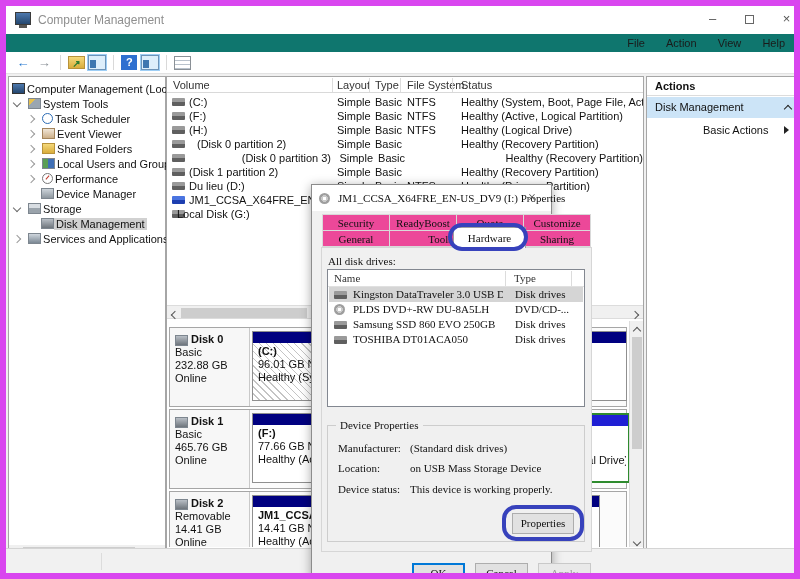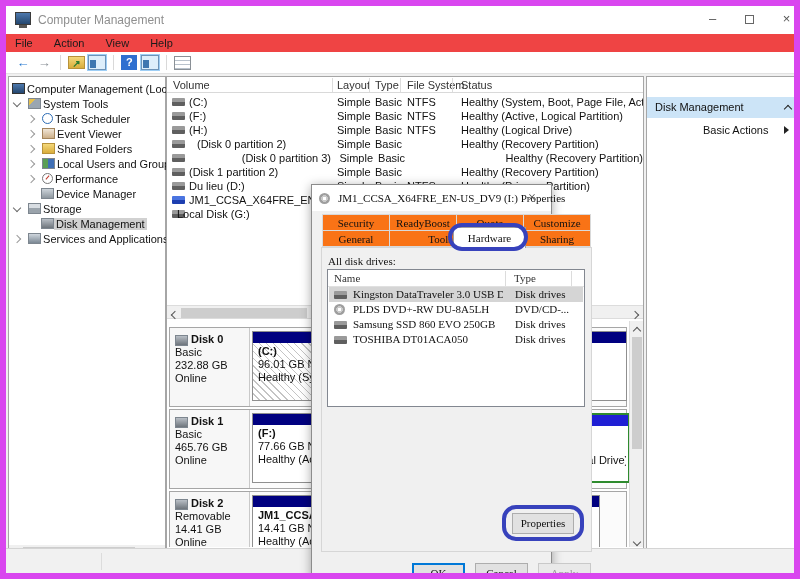--- a/index.html
+++ b/index.html
@@ -9,21 +9,21 @@
   .abs{position:absolute;}
   .nowrap{white-space:nowrap;overflow:hidden;}
 
   
   .titlebar{position:absolute;left:0;top:0;right:0;height:28px;background:#fff;}
   .apptitle{position:absolute;left:32px;top:0;line-height:28px;color:#8f8f8f;font-size:12px;}
   .appicon{position:absolute;left:9px;top:6px;width:16px;height:13px;background:linear-gradient(#4d78ad,#24476f);border:1px solid #3a3a3a;}
   .appicon:after{content:"";position:absolute;left:3px;bottom:-4px;width:8px;height:3px;background:#555;}
   .wbtn{position:absolute;top:0;width:37px;height:28px;text-align:center;line-height:26px;color:#555;font-size:13px;}
   .maxbox{display:inline-block;width:9px;height:9px;border:1px solid #666;vertical-align:middle;}
-  .menubar{position:absolute;left:0;top:28px;right:0;height:18px;background:#ef4444;}
+  .menubar{position:absolute;left:0;top:28px;right:0;height:18px;background:#0f766e;text-align:right;}
   .menuitem{display:inline-block;padding:0 9px;line-height:18px;color:#1a1a1a;}
   .toolbar{position:absolute;left:0;top:46px;right:0;height:22px;background:#fff;border-bottom:1px solid #e2e2e2;}
   .tbi{display:inline-block;vertical-align:top;margin-top:2px;height:17px;line-height:17px;text-align:center;}
   .tb-back{width:18px;color:#2577cf;font-weight:bold;font-size:13px;}
   .tb-back:before{content:"\2190";}
   .tb-fwd{width:18px;color:#8a9096;font-weight:bold;font-size:13px;}
   .tb-fwd:before{content:"\2192";}
   .tbsep{display:inline-block;width:1px;height:15px;background:#d9d9d9;margin:3px 4px 0 4px;vertical-align:top;}
   .tb-folder{width:17px;height:13px;margin-top:4px;background:linear-gradient(#f4d87a,#d9ad3c);border:1px solid #b8923a;position:relative;}
   .tb-folder:before{content:"\2197";position:absolute;left:3px;top:-2px;color:#2e7d32;font-size:10px;font-weight:bold;}
@@ -93,21 +93,21 @@
   
   .statusbar{position:absolute;left:0;right:0;bottom:0;height:25px;background:#f1f1f1;border-top:1px solid #d4d4d4;}
   .st-div{position:absolute;top:4px;width:1px;height:17px;background:#dcdcdc;}
 
   
   .dialog{position:absolute;left:305px;top:178px;width:241px;height:401px;background:#f0f0f0;
           border:1px solid #8c8c8c;box-shadow:0 2px 10px rgba(0,0,0,.35);z-index:10;font-family:Liberation Serif, serif;}
   .dlg-title{position:absolute;left:0;top:0;right:0;height:26px;background:#fff;}
   .dlg-title .txt{position:absolute;left:26px;top:0;line-height:26px;white-space:nowrap;}
   .dlg-close{position:absolute;right:4px;top:1px;width:30px;height:24px;text-align:center;line-height:24px;font-size:14px;color:#444;}
-  .tab{position:absolute;width:68px;height:17px;line-height:17px;text-align:center;background:#f97316;border:1px solid #d9d9d9;}
+  .tab{position:absolute;width:68px;height:17px;line-height:17px;text-align:center;background:#ec4899;border:1px solid #d9d9d9;}
   .tab.active{width:73px;height:21px;line-height:21px;background:#fff;border:1px solid #a0a0a0;border-bottom:none;z-index:3;}
   .page{position:absolute;left:9px;top:62px;width:271px;height:305px;background:#f0f0f0;border:1px solid #d6d6d6;}
   .dlist{position:absolute;left:15px;top:84px;width:258px;height:138px;background:#fff;border:1px solid #828790;}
   .dlist .hrow{position:absolute;left:0;top:0;right:0;height:17px;border-bottom:1px solid #e0e0e0;}
   .dlist .hc{position:absolute;line-height:17px;color:#333;}
   .dl-row{position:absolute;left:1px;right:1px;height:15px;line-height:15px;white-space:nowrap;}
   .dl-sel{background:#d5d5d5;}
   .dl-ic{position:absolute;left:5px;top:4px;width:13px;height:8px;background:linear-gradient(#9a9a9a 45%,#5f5f5f 45%);border-radius:1px;}
   .dl-name{position:absolute;left:24px;width:150px;overflow:hidden;}
   .dl-type{position:absolute;left:186px;width:66px;overflow:hidden;}
@@ -348,20 +348,21 @@
 
     <div class="abs" style="left:0;right:0;top:470px;height:14px;white-space:nowrap;overflow:hidden;">
       <span class="legend-sq" style="left:6px;background:#000;"></span>
       <span class="abs" style="left:20px;line-height:14px;">Unallocated</span>
       <span class="legend-sq" style="left:64px;background:#000080;"></span>
       <span class="abs" style="left:78px;line-height:14px;">Primary partition</span>
     </div>
   </div>
 
   <div class="panel" style="left:640px;top:70px;width:156px;height:484px;">
+    <div class="act-head">Actions</div>
     <div class="act-row" style="top:20px;background:#cce4f7;">
       <span>Disk Management</span>
       <span class="chv closed" style="position:absolute;right:10px;top:9px;transform:rotate(-135deg);border-color:#222;"></span>
     </div>
     <div class="act-row" style="top:44px;height:18px;line-height:18px;padding-left:56px;">
       <span>Basic Actions</span>
       <span class="tri-r" style="position:absolute;right:8px;top:5px;"></span>
     </div>
   </div>
 
@@ -412,20 +413,29 @@
         <span class="dl-name">Samsung SSD 860 EVO 250GB</span>
         <span class="dl-type">Disk drives</span>
       </div>
       <div class="dl-row" style="top:62px;">
         <span class="dl-ic"></span>
         <span class="dl-name">TOSHIBA DT01ACA050</span>
         <span class="dl-type">Disk drives</span>
       </div>
     </div>
 
+    <div class="group">
+      <span class="gtitle">Device Properties</span>
+      <span class="gp-l" style="top:16px;">Manufacturer:</span>
+      <span class="gp-v" style="top:16px;">(Standard disk drives)</span>
+      <span class="gp-l" style="top:36px;">Location:</span>
+      <span class="gp-v" style="top:36px;">on USB Mass Storage Device</span>
+      <span class="gp-l" style="top:57px;">Device status:</span>
+      <span class="gp-v" style="top:57px;">This device is working properly.</span>
+    </div>
     <span class="btn" style="left:200px;top:328px;width:62px;height:21px;line-height:19px;">Properties</span>
 
     <span class="btn ok" style="left:100px;top:378px;width:53px;height:21px;line-height:17px;">OK</span>
     <span class="btn" style="left:163px;top:378px;width:53px;height:21px;line-height:19px;">Cancel</span>
     <span class="btn disabled" style="left:226px;top:378px;width:53px;height:21px;line-height:19px;">Apply</span>
 
     <span class="oval" style="left:136px;top:38px;width:80px;height:28px;"></span>
     <span class="oval" style="left:190px;top:320px;width:82px;height:36px;"></span>
   </div>
 

